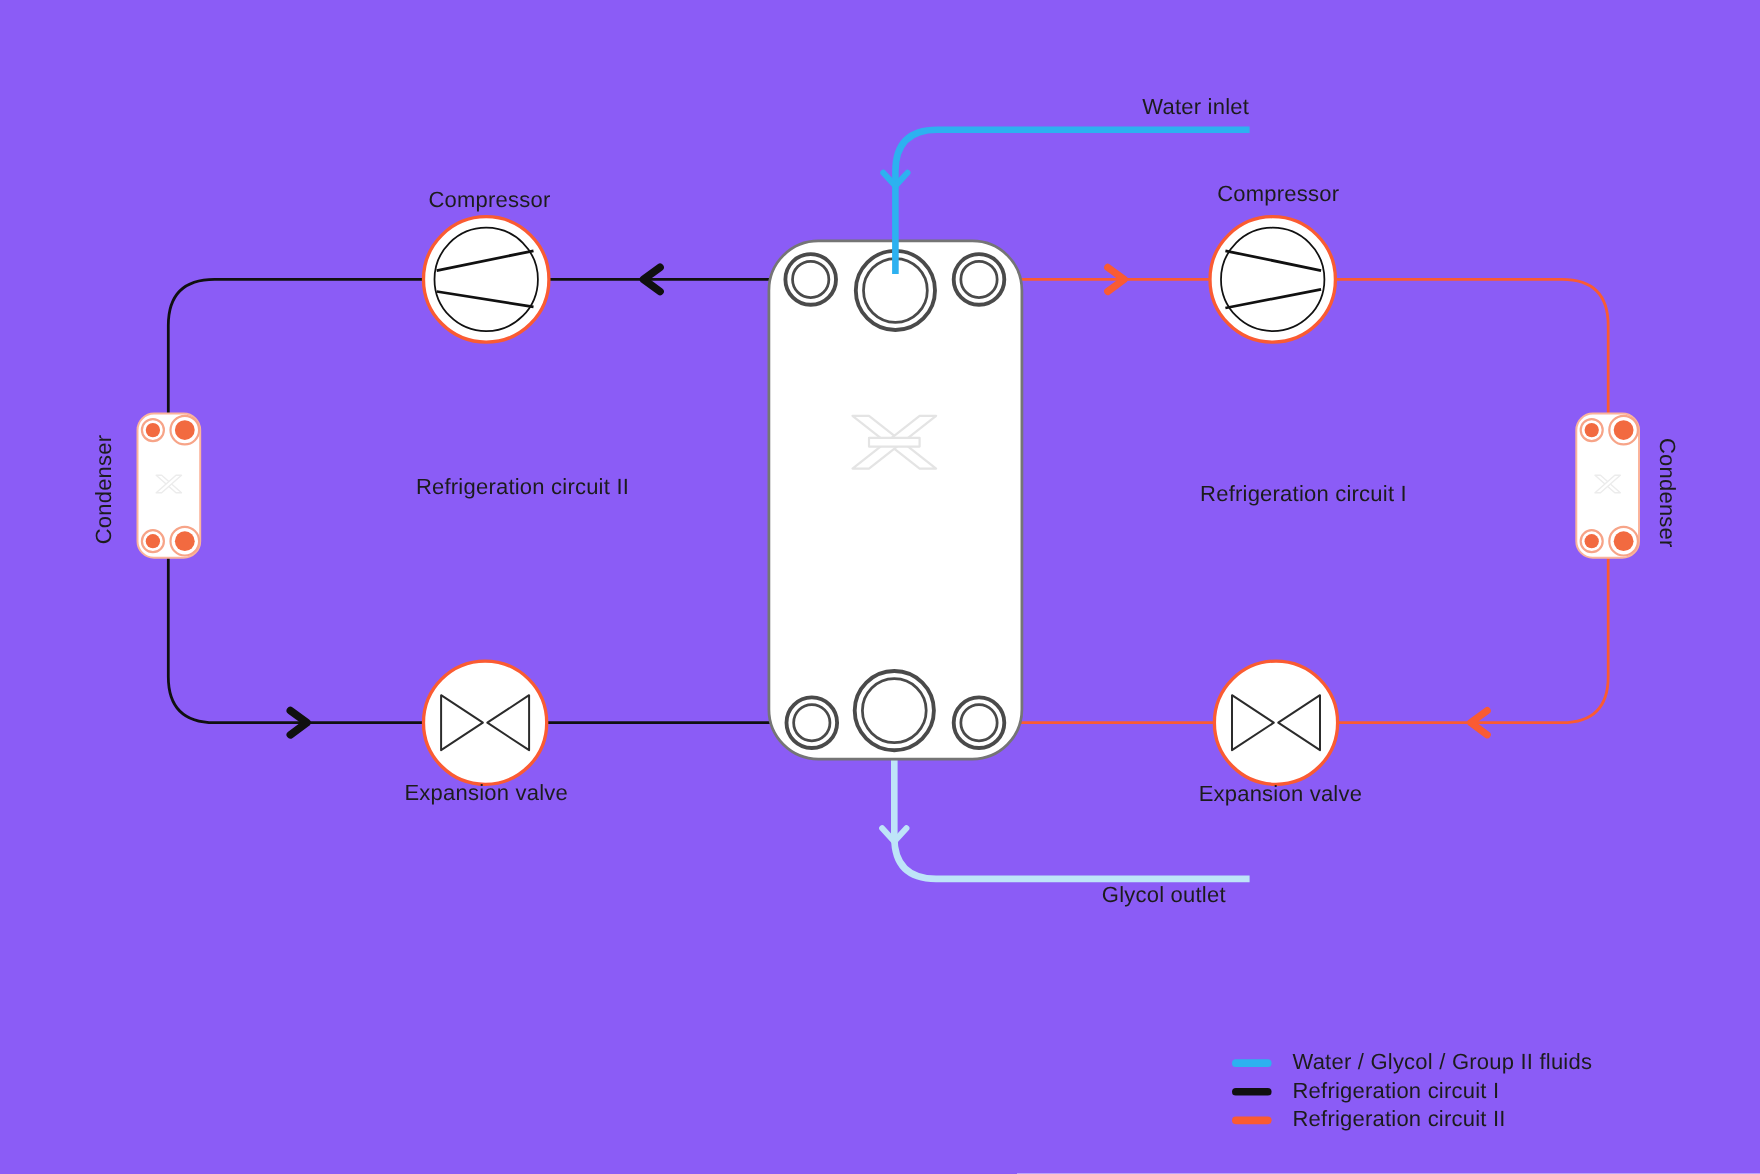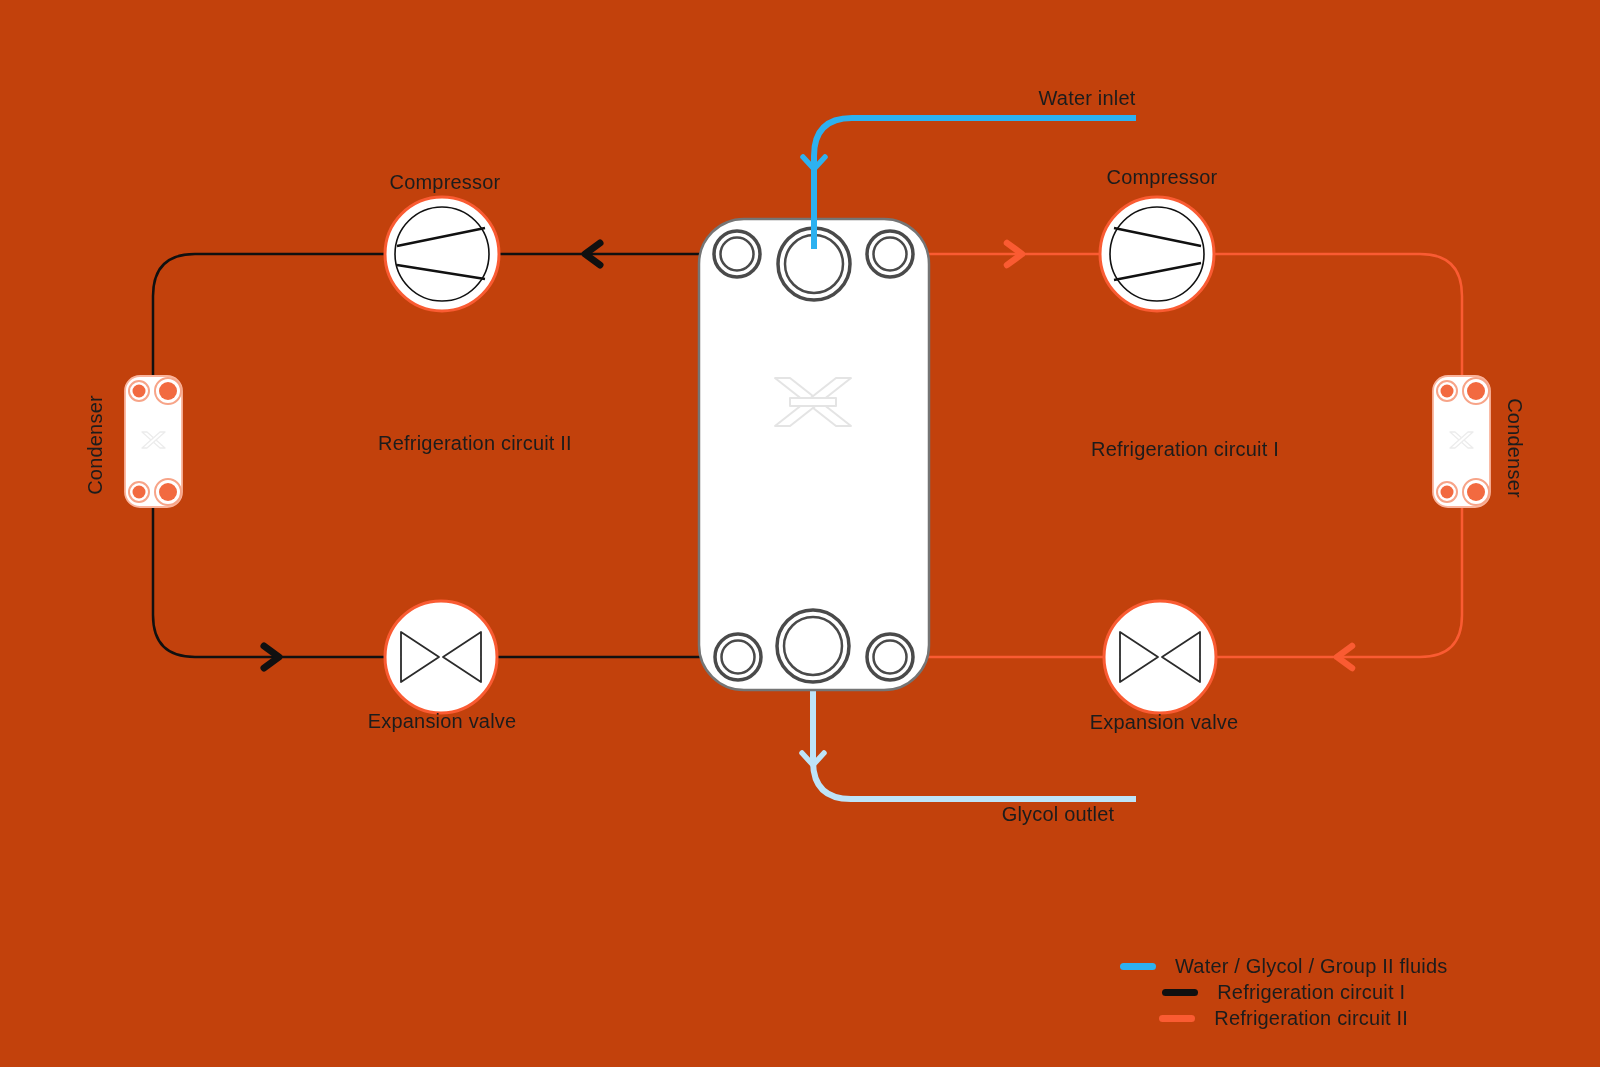--- a/index.html
+++ b/index.html
@@ -13,21 +13,21 @@
     --hx-outline:#757575;
     --hx-port:#4A4A4A;
     --logo-gray:#E4E4E4;
     --label-text:#1C1C1C;
   }
   *{box-sizing:border-box;}
   html,body{margin:0;padding:0;background:#fff;}
   .stage{
     position:relative;
     width:1600px;height:1067px;
-    background:#c2410c;
+    background:#8b5cf6;
     overflow:hidden;
     font-family:"Liberation Sans","DejaVu Sans",sans-serif;
   }
   .stage svg{position:absolute;left:0;top:0;}
   .lbl{
     position:absolute;
     transform:translate(-50%,-50%);
     font-size:20px;
     font-weight:500;
     letter-spacing:.2px;
@@ -38,21 +38,20 @@
   .lbl.rot-ccw{transform:translate(-50%,-50%) rotate(-90deg);}
   .lbl.rot-cw{transform:translate(-50%,-50%) rotate(90deg);}
   .legend{
     position:absolute;
     left:1120px;top:953px;
     display:flex;flex-direction:column;
   }
   .legend-row{
     display:flex;align-items:center;
     height:26px;
-    justify-content:center;
   }
   .legend-swatch{
     width:36px;height:7px;
     border-radius:3.5px;
     margin-right:19px;
     flex:0 0 auto;
     background:#999;
   }
   .legend-label{
     font-size:20px;

